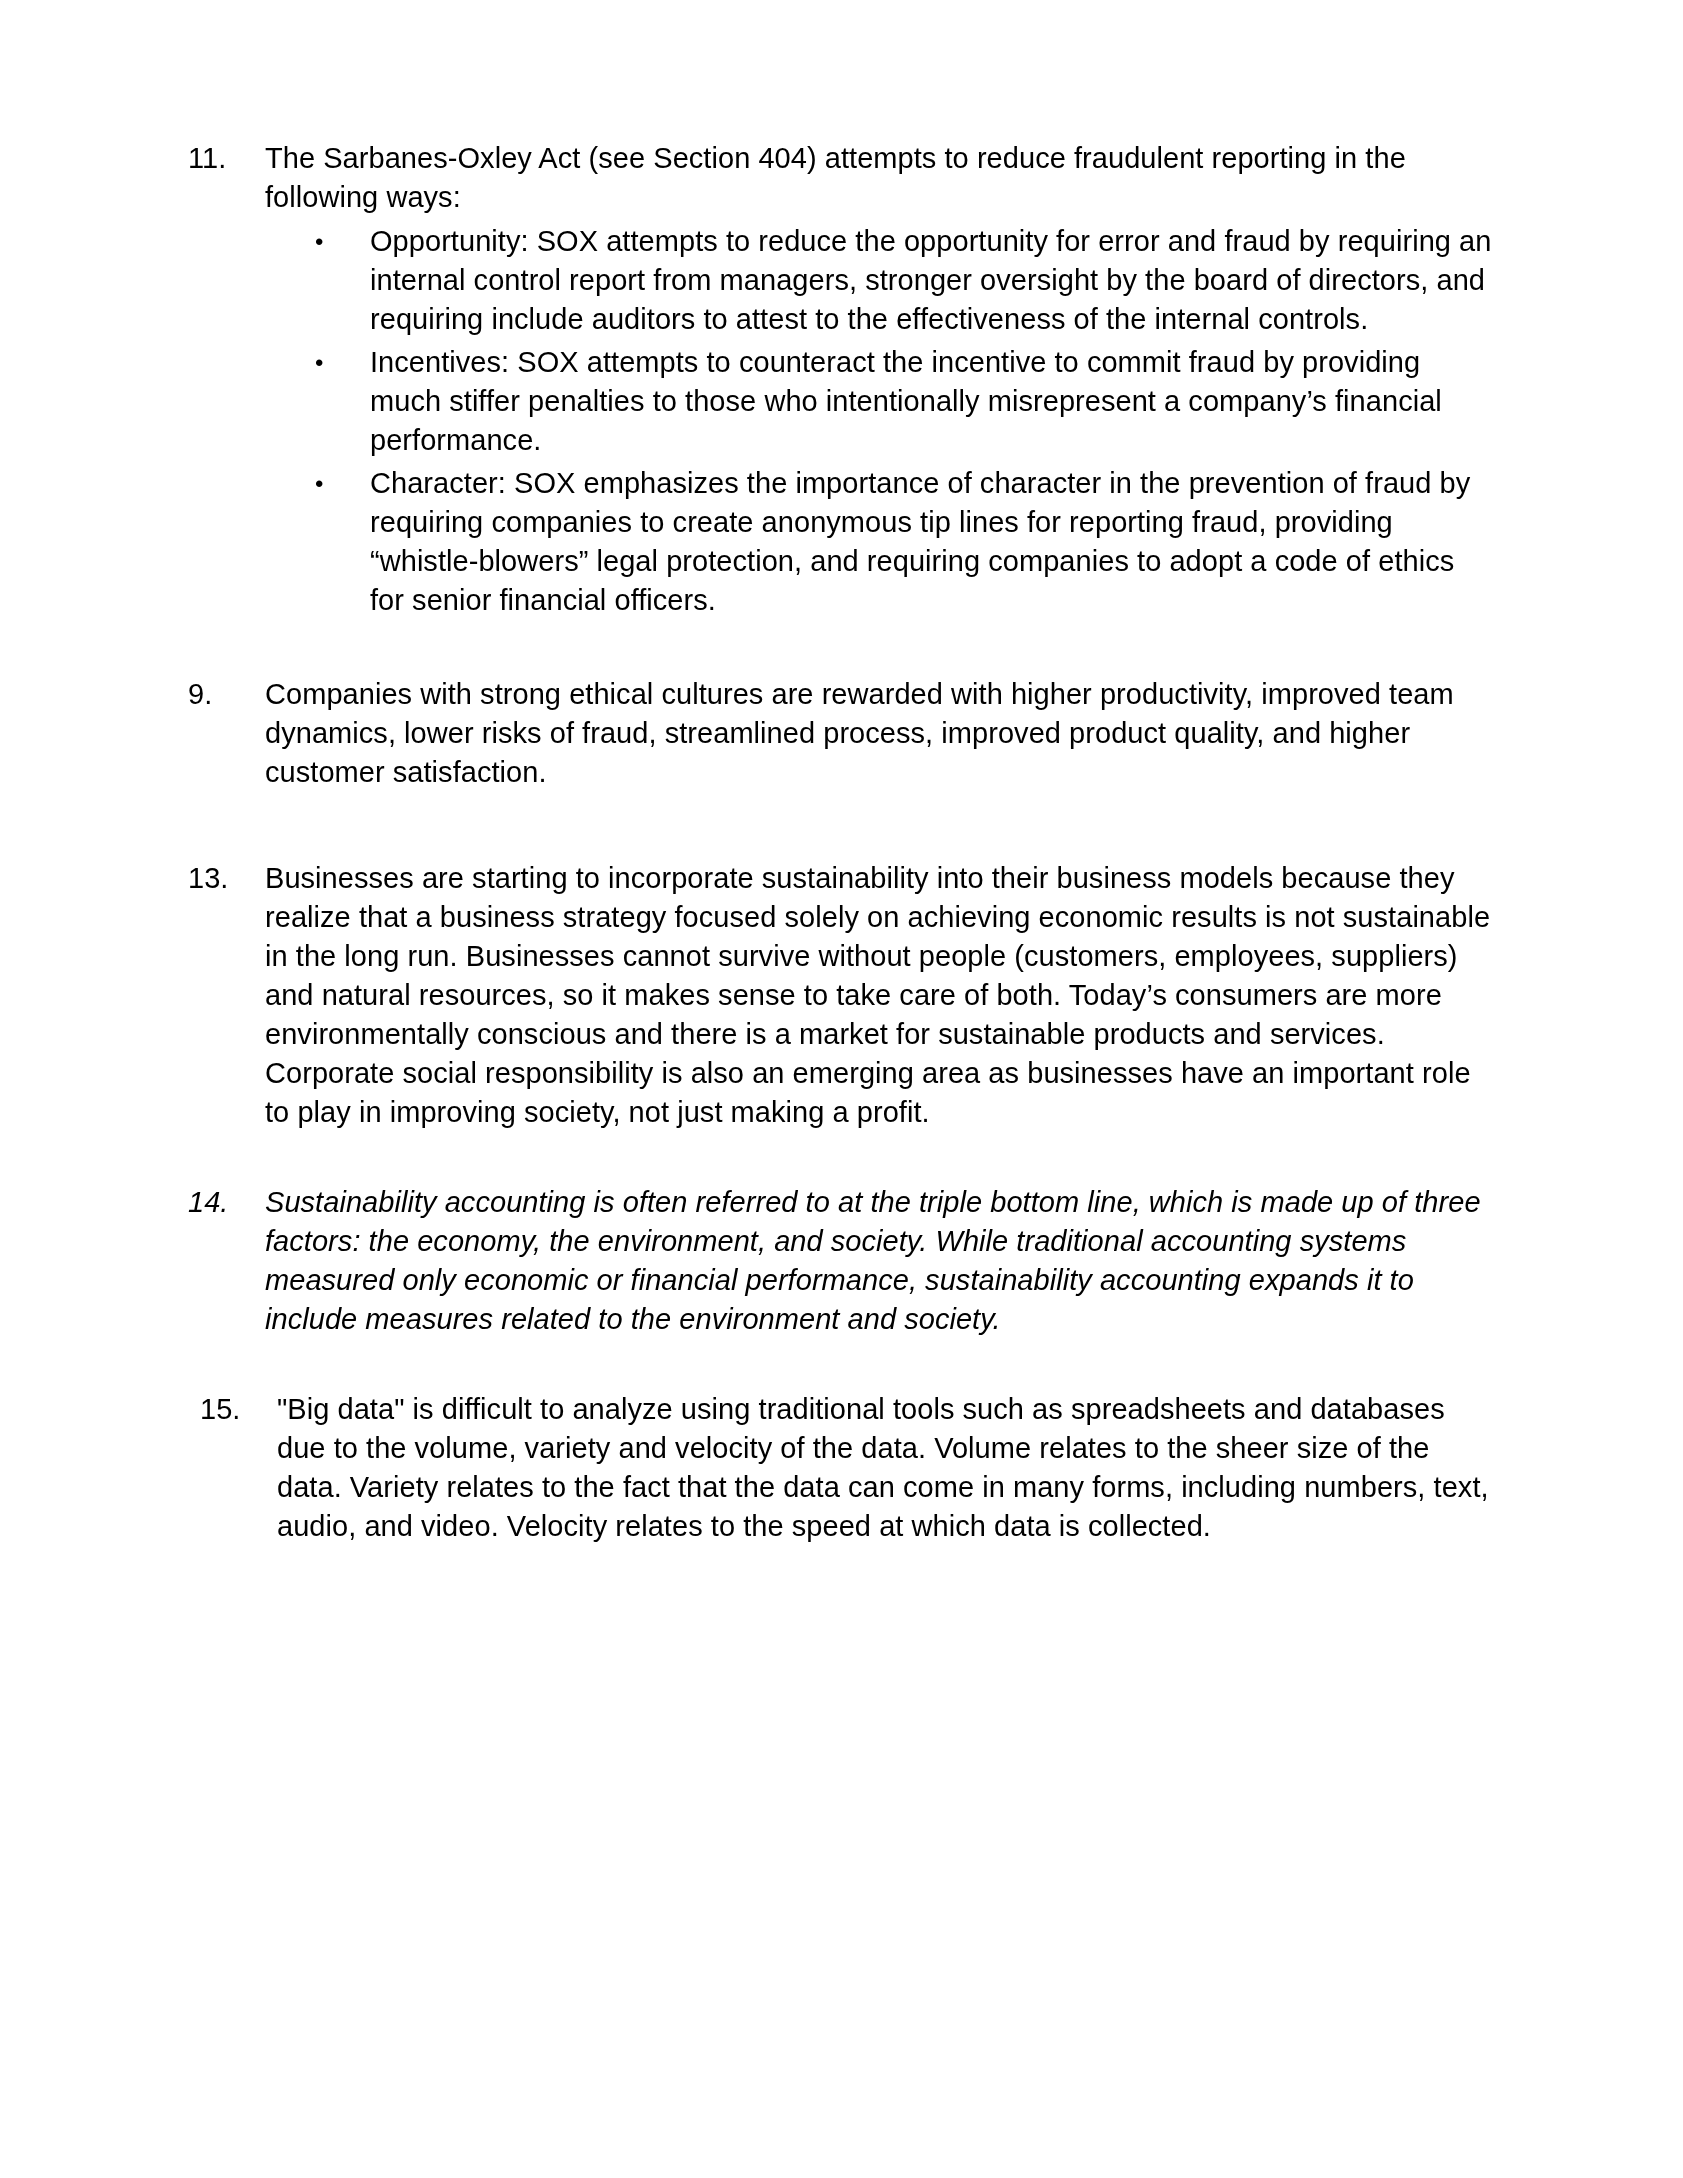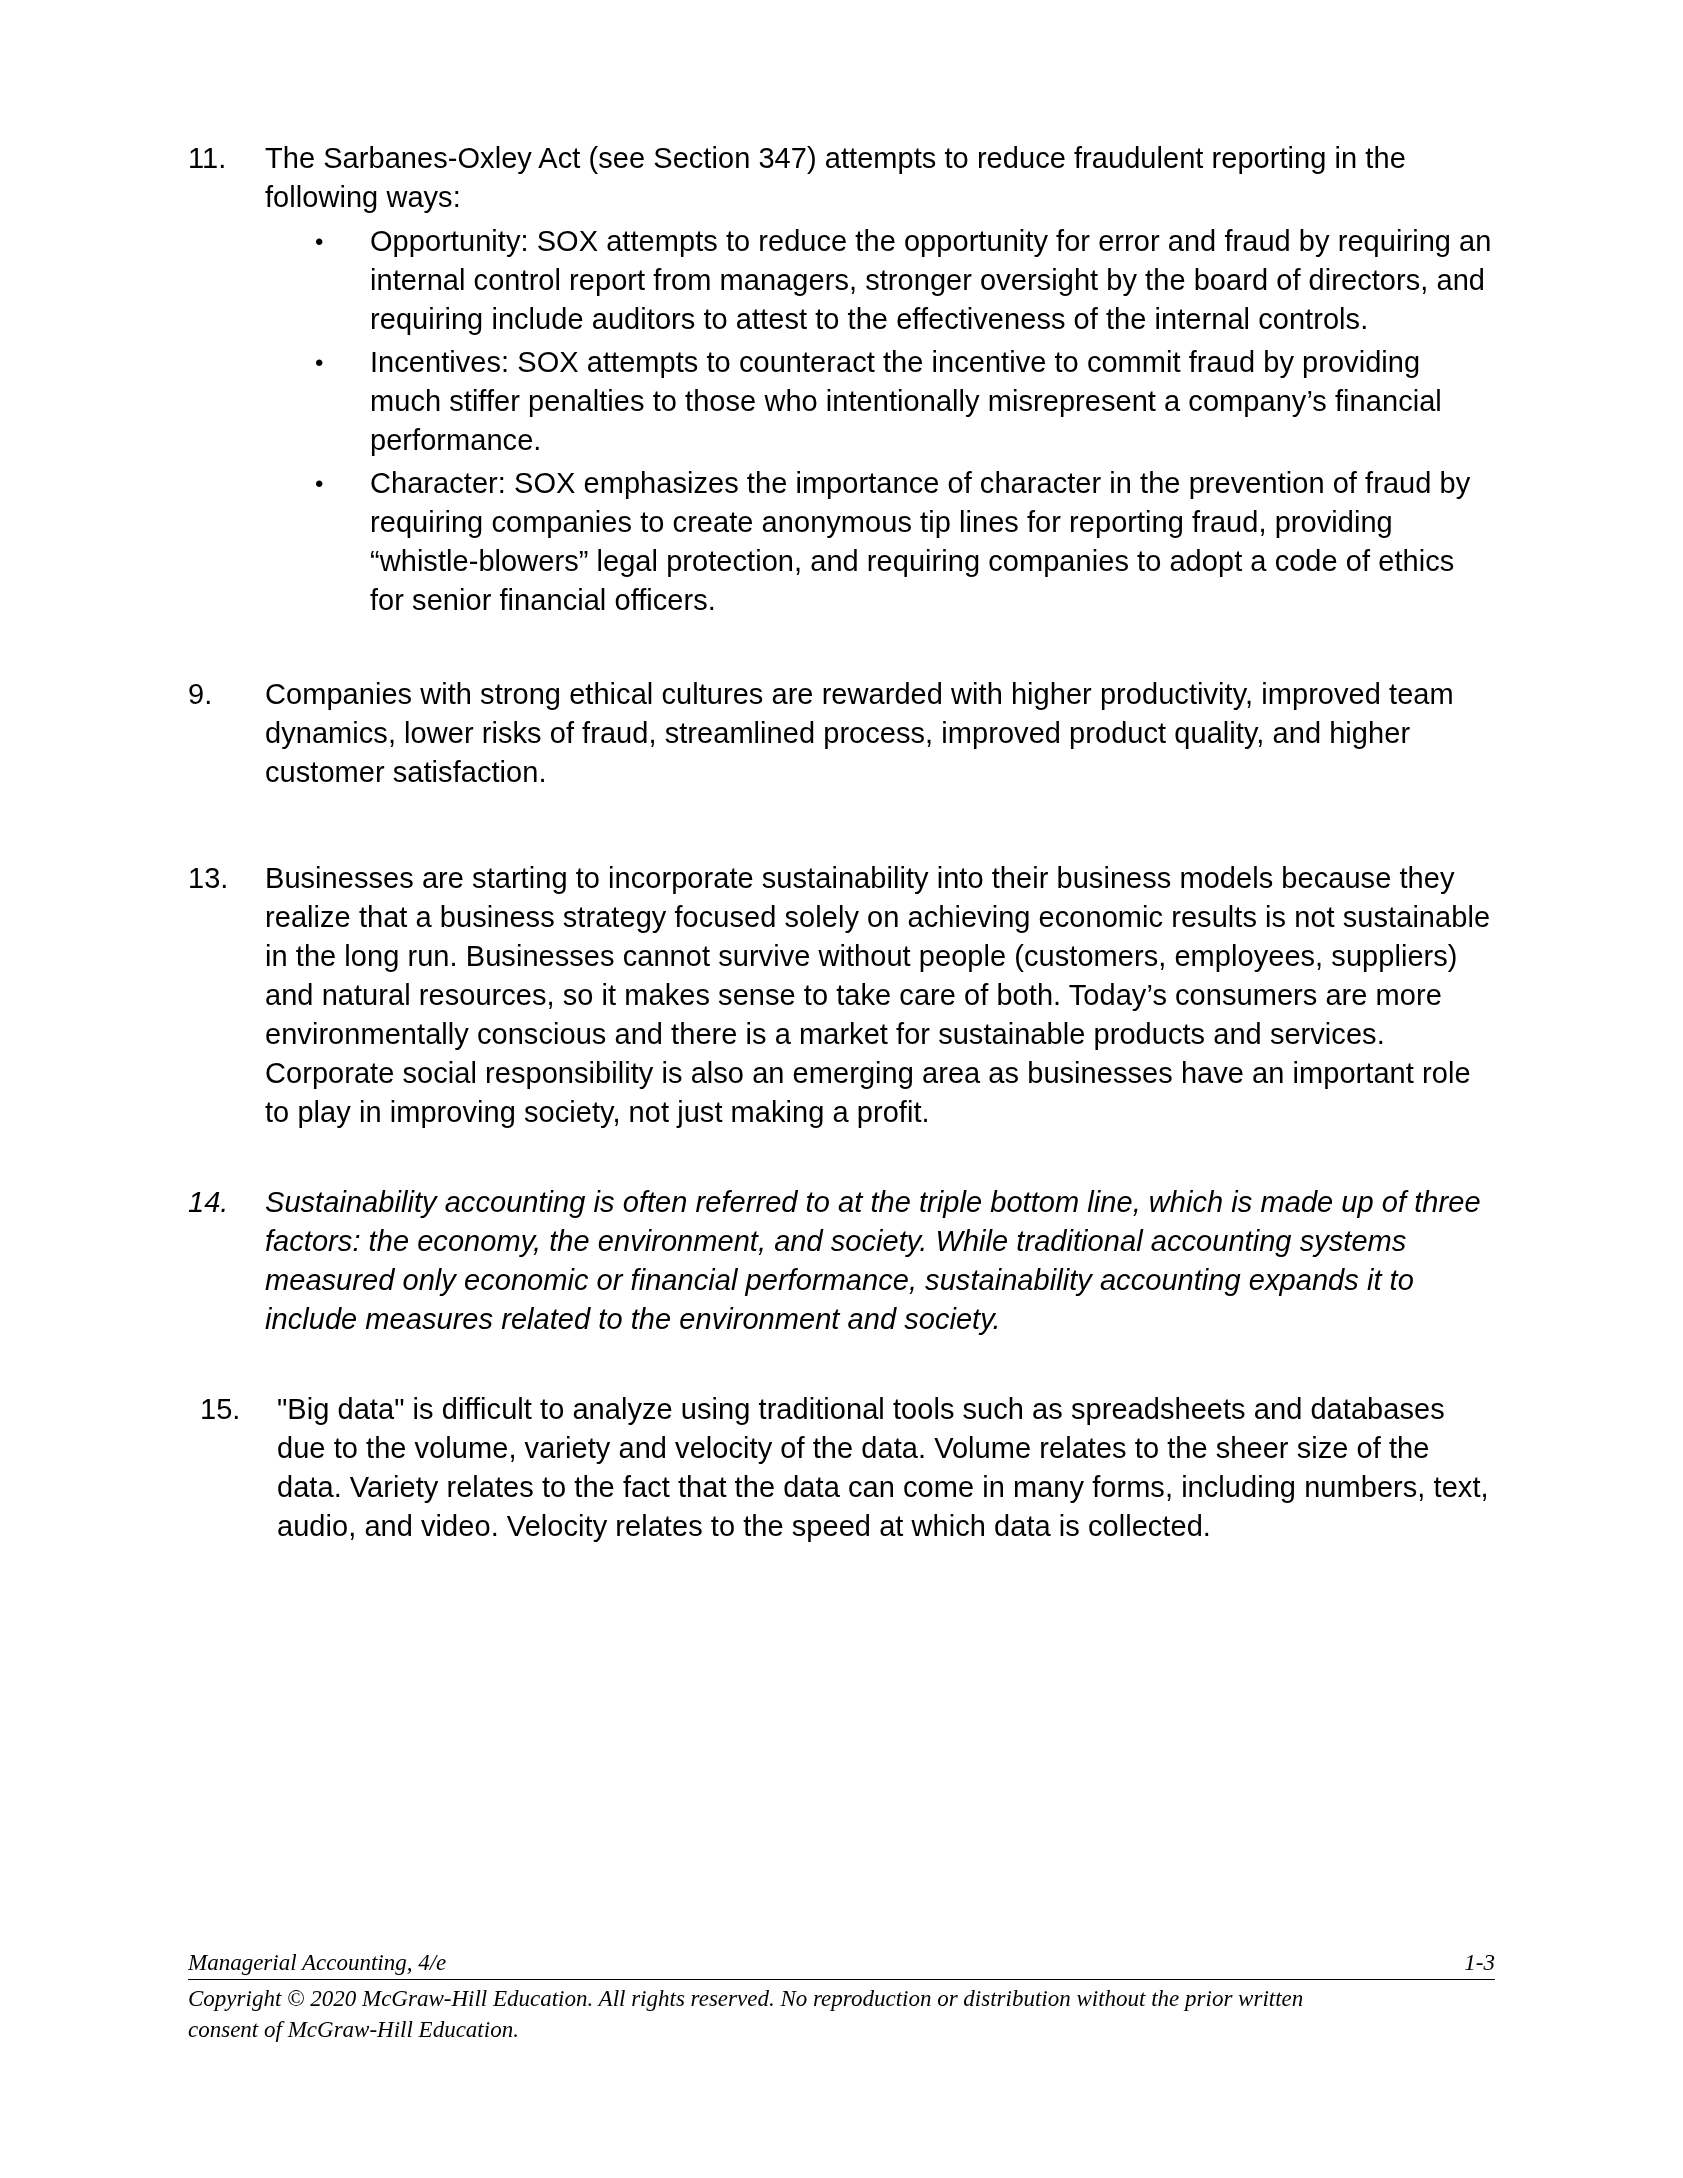--- a/index.html
+++ b/index.html
@@ -131,21 +131,21 @@
 </head>
 <body>
 
 <div class="page">
 
   <div class="content">
     <ol class="num-list">
 
       <li class="num-item">
         <span class="num-marker">11.</span>
-        <span class="num-text">The Sarbanes-Oxley Act (see Section 347) attempts to reduce fraudulent reporting in the following ways:</span>
+        <span class="num-text">The Sarbanes-Oxley Act (see Section 404) attempts to reduce fraudulent reporting in the following ways:</span>
         <ul class="bullet-list">
           <li class="bullet-item">
             <span class="bullet-marker">•</span>
             <span class="bullet-text">Opportunity: SOX attempts to reduce the opportunity for error and fraud by requiring an internal control report from managers, stronger oversight by the board of directors, and requiring include auditors to attest to the effectiveness of the internal controls.</span>
           </li>
           <li class="bullet-item">
             <span class="bullet-marker">•</span>
             <span class="bullet-text">Incentives: SOX attempts to counteract the incentive to commit fraud by providing much stiffer penalties to those who intentionally misrepresent a company’s financial performance.</span>
           </li>
           <li class="bullet-item">
@@ -171,22 +171,15 @@
       </li>
 
       <li class="num-item" style="margin-top:51px;">
         <span class="num-marker">15.</span>
         <span class="num-text">"Big data" is difficult to analyze using traditional tools such as spreadsheets and databases due to the volume, variety and velocity of the data. Volume relates to the sheer size of the data. Variety relates to the fact that the data can come in many forms, including numbers, text, audio, and video. Velocity relates to the speed at which data is collected.</span>
       </li>
 
     </ol>
   </div>
 
-  <div class="footer">
-    <div class="footer-top">
-      <span class="footer-title">Managerial Accounting, 4/e</span>
-      <span class="footer-page">1-3</span>
-    </div>
-    <div class="footer-copy">Copyright © 2020 McGraw-Hill Education. All rights reserved. No reproduction or distribution without the prior written consent of McGraw-Hill Education.</div>
-  </div>
 
 </div>
 
 
 </body></html>

